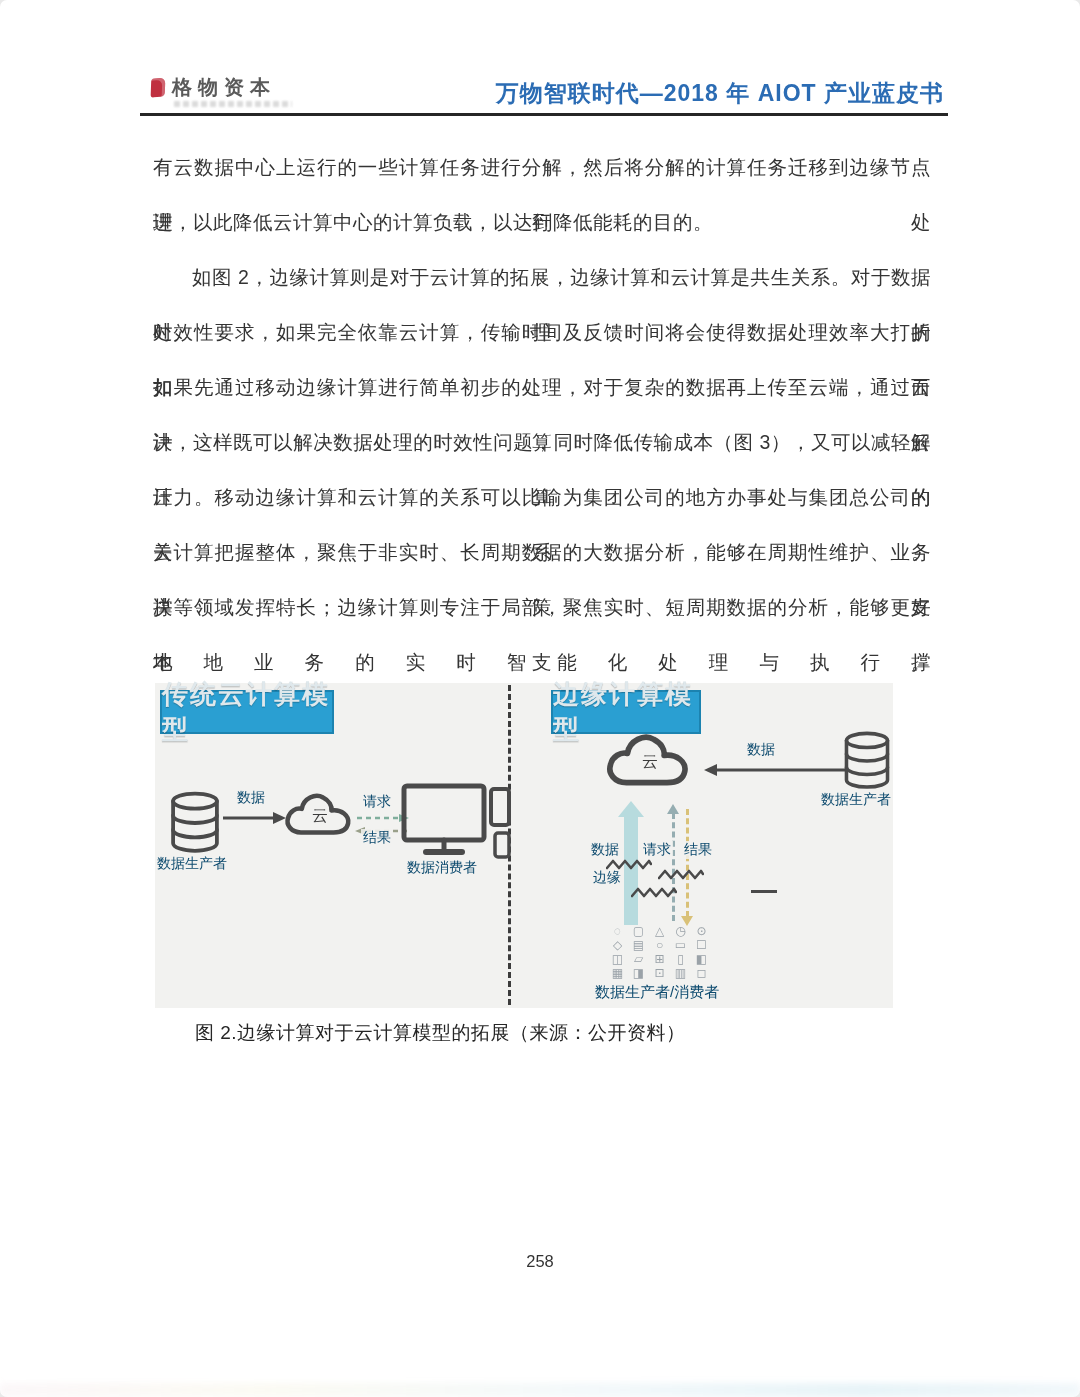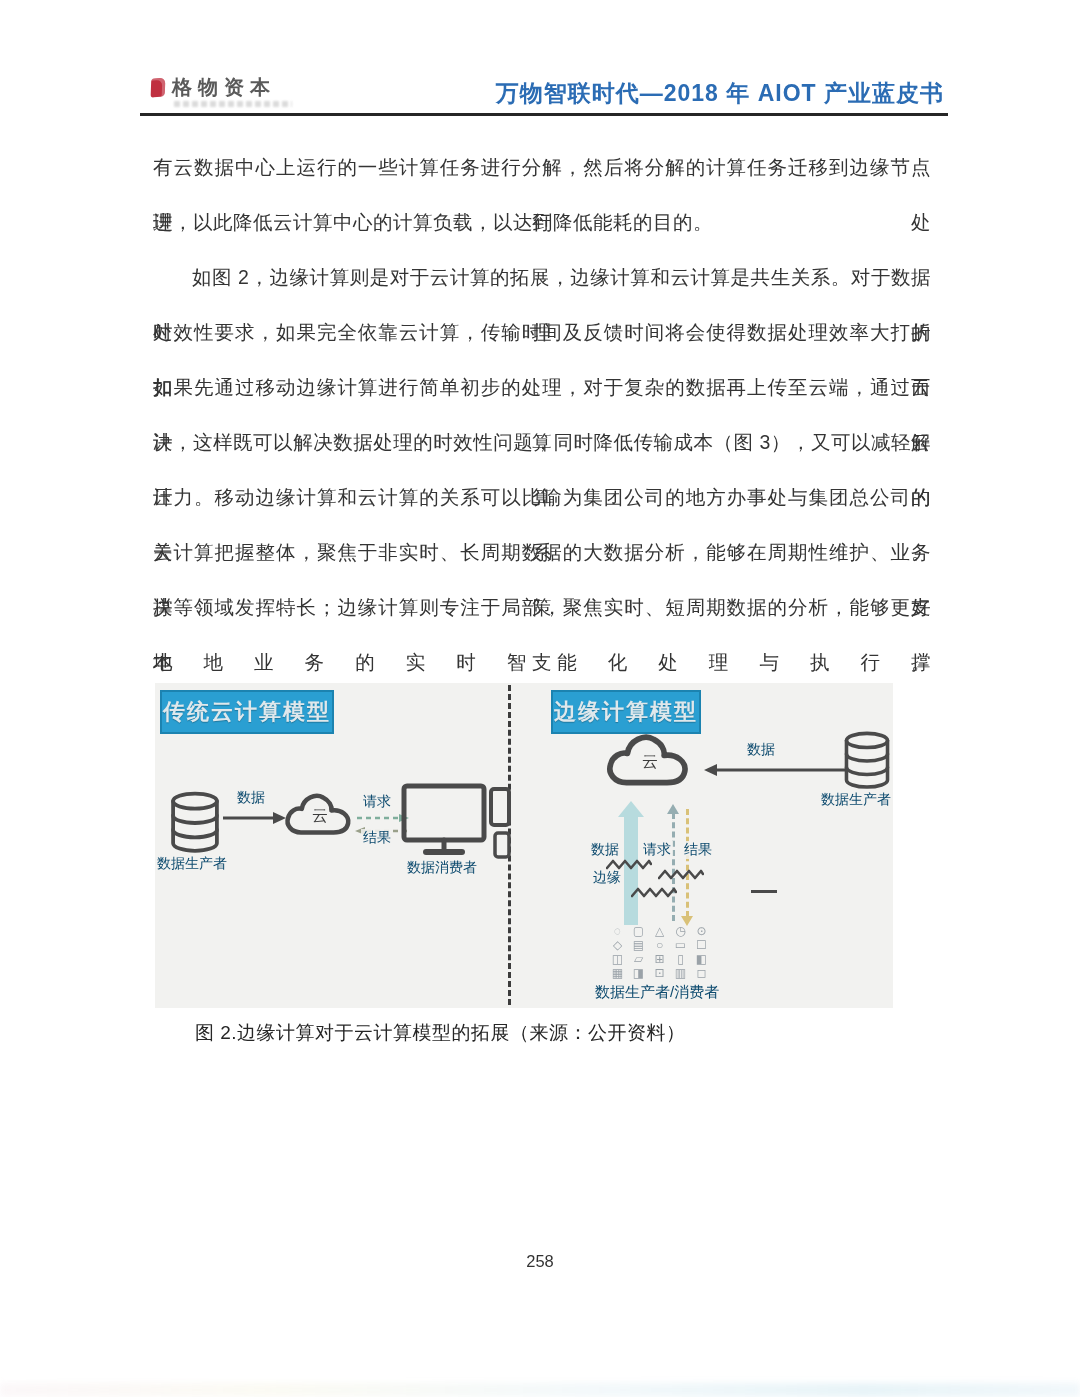--- a/index.html
+++ b/index.html
@@ -1,17 +1,17 @@
 <!DOCTYPE html>
 <html><head>
 <meta charset="utf-8">
 <style>
   html,body{margin:0;padding:0;background:#e9e9e9;}
   #page{position:relative;width:1080px;height:1397px;margin:0 auto;background:#ffffff;
-        font-family:"Liberation Sans","DejaVu Sans",sans-serif;color:#333;overflow:hidden;}
+        font-family:"Liberation Sans","DejaVu Sans",sans-serif;color:#333;overflow:hidden;border-radius:7px;}
 
   
   .logo-icon{position:absolute;left:151px;top:78px;width:14px;height:19px;background:#c03040;
              border-radius:3px 6px 4px 3px;transform:skewX(-8deg) rotate(-6deg);box-shadow:inset -3px 2px 0 rgba(255,255,255,.25);}
   .logo-text{position:absolute;left:172px;top:74px;font-size:20px;font-weight:bold;color:#5a5a5a;
              letter-spacing:6px;}
   .logo-tagline{position:absolute;left:174px;top:101px;width:118px;height:6px;opacity:.35;filter:blur(1px);
              background:repeating-linear-gradient(90deg,#9a9a9a 0 6px,transparent 6px 9px);}
   .doc-title{position:absolute;right:136px;top:78px;font-size:23px;font-weight:bold;color:#2b6cb4;letter-spacing:1px;}
   .header-rule{position:absolute;left:140px;top:113px;width:808px;height:3px;background:#262626;
@@ -21,21 +21,21 @@
   .body-text{position:absolute;left:153px;top:140px;width:778px;font-size:19.5px;color:#343434;}
   .line{height:55px;line-height:55px;text-align:justify;text-align-last:justify;text-justify:inter-character;
         white-space:nowrap_off;letter-spacing:.5px;}
   .line.short{text-align-last:left;}
   .line.indent{text-indent:2em;}
 
   
   .fig-panel{position:absolute;left:155px;top:683px;width:738px;height:325px;background:#f2f2f0;}
   .fig-divider{position:absolute;left:353px;top:2px;height:320px;border-left:3px dashed #3c3c3c;}
   .model-title{position:absolute;height:40px;background:#2a9fd2;border:2px solid #1c83b0;
-               color:#dfe8ec;font-size:22px;font-weight:bold;letter-spacing:2px;
+               color:#dfe8ec;font-size:26px;font-weight:bold;letter-spacing:2px;
                display:flex;align-items:center;justify-content:center;text-shadow:0 1px 1px rgba(0,0,0,.25);}
   .lbl{position:absolute;font-size:14px;color:#0c4a6e;white-space:nowrap;}
   .lbl.bg{background:rgba(242,242,240,.85);padding:0 2px;}
   .cloud-wrap{position:absolute;}
   .cloud-wrap span{position:absolute;left:0;right:0;top:52%;transform:translateY(-50%);
                    text-align:center;font-size:16px;color:#3c3c3c;}
   .icon-stroke{stroke:#4a4a4a;fill:none;stroke-linecap:round;stroke-linejoin:round;}
 
   
   .up-teal{position:absolute;width:26px;}

